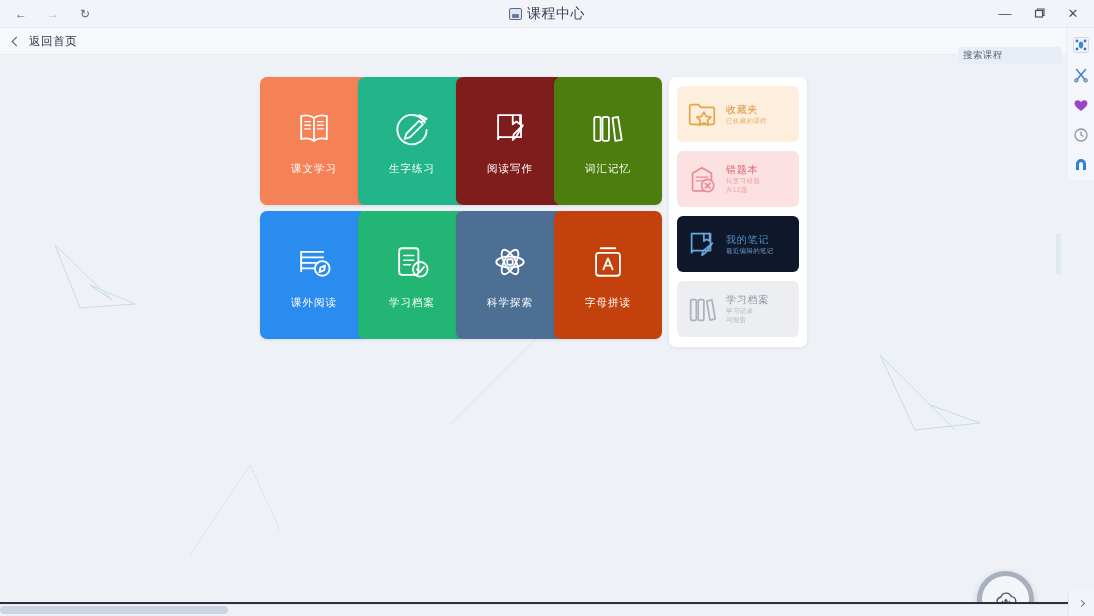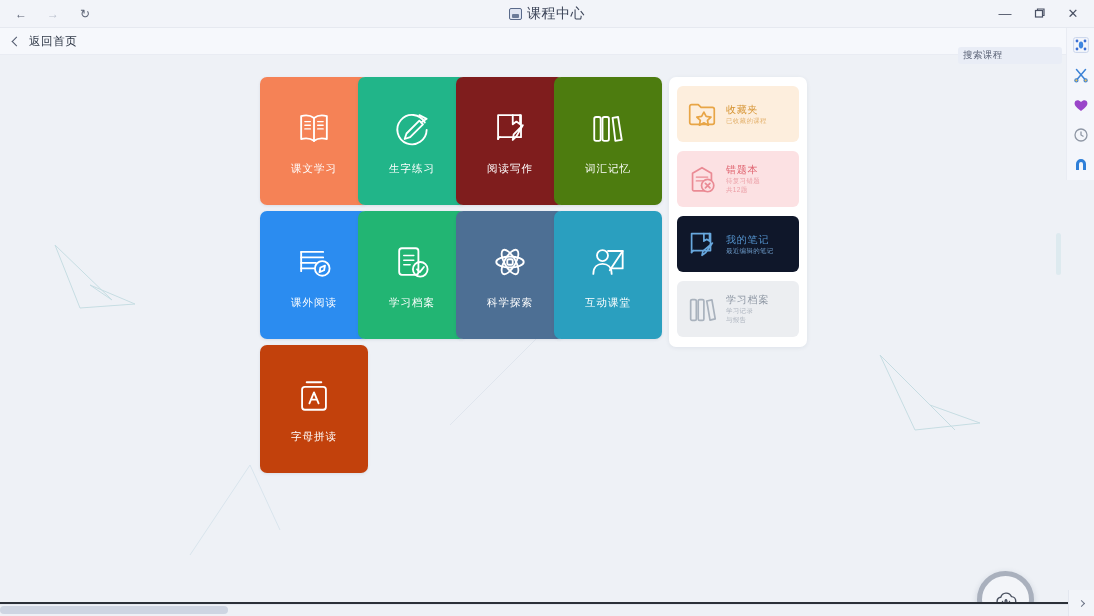--- a/index.html
+++ b/index.html
@@ -331,31 +331,20 @@
           <svg viewBox="0 0 48 48" fill="none" stroke="#ffffff" stroke-width="2" stroke-linecap="round" stroke-linejoin="round">
             <ellipse cx="24" cy="24" rx="15" ry="6"></ellipse>
             <ellipse cx="24" cy="24" rx="15" ry="6" transform="rotate(60 24 24)"></ellipse>
             <ellipse cx="24" cy="24" rx="15" ry="6" transform="rotate(120 24 24)"></ellipse>
             <rect x="21" y="21" width="6" height="6" rx="1.5"></rect>
           </svg>
         </span>
         <span class="tlabel">科学探索</span>
       </div>
 
-      <div class="tile" style="background:#2a9fbf">
-        <span class="ico">
-          <svg viewBox="0 0 48 48" fill="none" stroke="#ffffff" stroke-width="2" stroke-linecap="round" stroke-linejoin="round">
-            <circle cx="18" cy="17" r="6"></circle>
-            <path d="M8 37 C8 29 13 26 18 26 C23 26 28 29 28 37"></path>
-            <path d="M24 12 H40 V31 H28"></path>
-            <path d="M40 12 L26 33"></path>
-          </svg>
-        </span>
-        <span class="tlabel">互动课堂</span>
-      </div>
 
       <div class="tile" style="background:#c2410c">
         <span class="ico">
           <svg viewBox="0 0 48 48" fill="none" stroke="#ffffff" stroke-width="2" stroke-linecap="round" stroke-linejoin="round">
             <path d="M16 9 H32"></path>
             <path d="M14 14 H34 A3 3 0 0 1 37 17 V36 A3 3 0 0 1 34 39 H14 A3 3 0 0 1 11 36 V17 A3 3 0 0 1 14 14 Z"></path>
             <path d="M19 32 L24 20 L29 32 M21 28 H27"></path>
           </svg>
         </span>
         <span class="tlabel">字母拼读</span>

